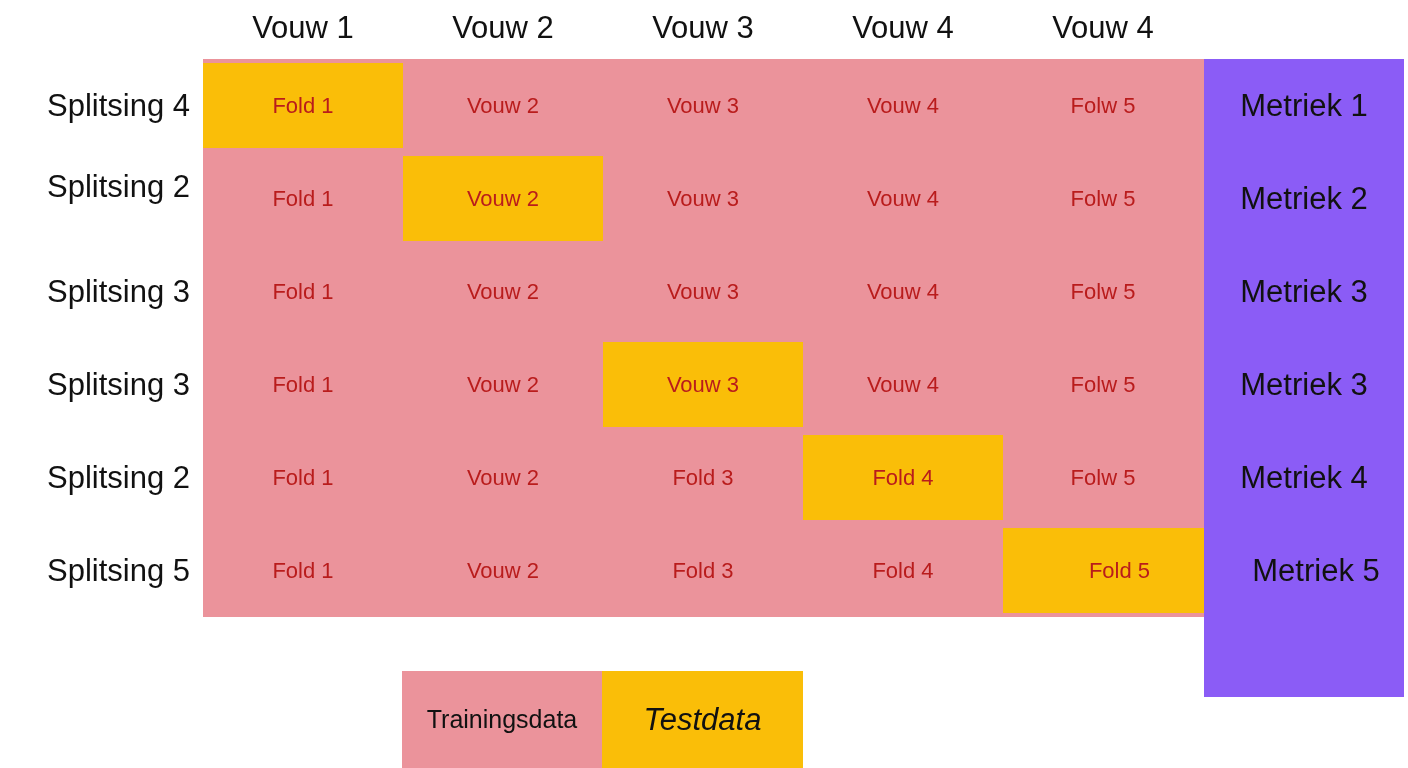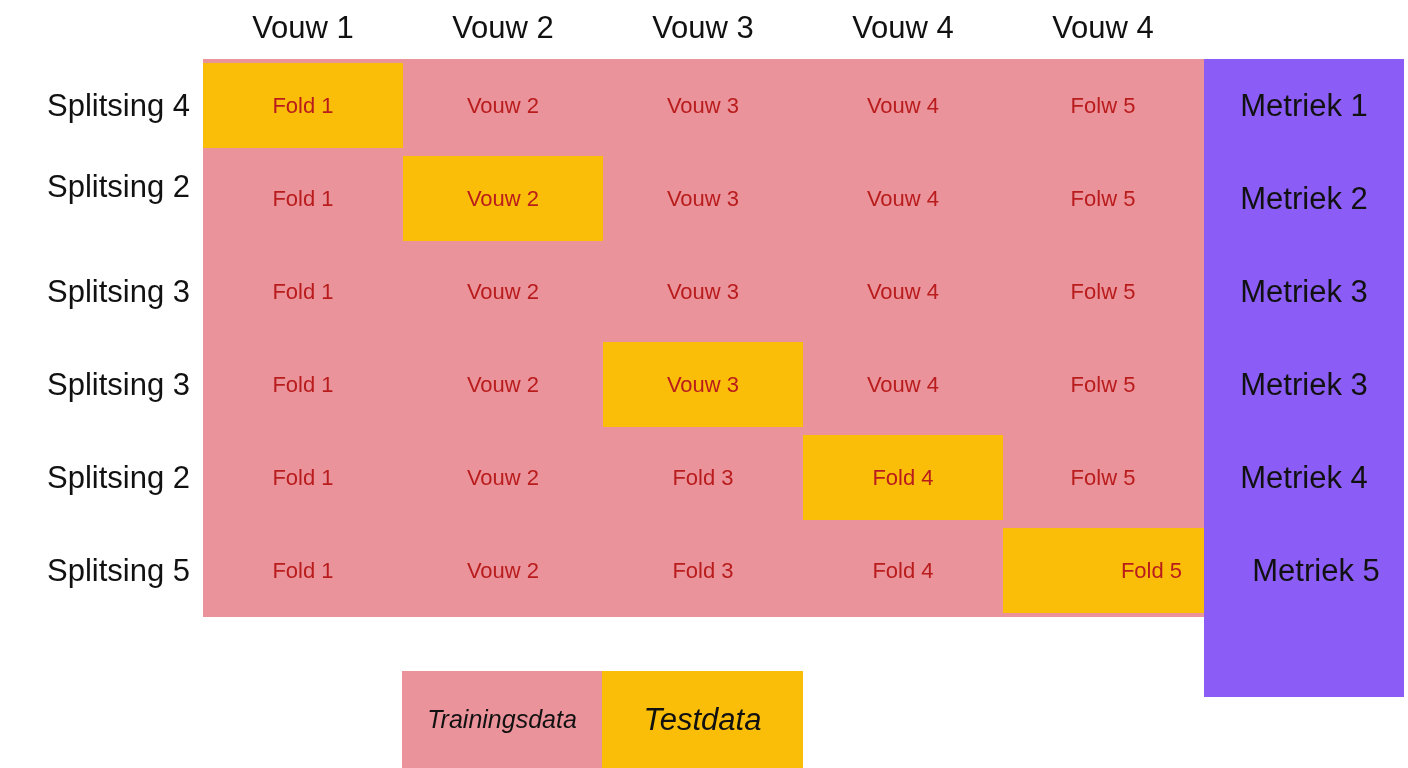--- a/index.html
+++ b/index.html
@@ -121,21 +121,20 @@
   .legend-train {
     width: 200px;
     height: 97px;
     background: #eb939b;
     display: flex;
     align-items: center;
     justify-content: center;
     font-size: 25px;
     color: #111111;
     white-space: nowrap;
-    font-style: italic;
   }
   .legend-test {
     width: 201px;
     height: 97px;
     background: #fabe08;
     display: flex;
     align-items: center;
     justify-content: center;
     font-size: 31px;
     color: #111111;
@@ -206,21 +205,21 @@
           <div class="cell" style="left: 400px; width: 200px;">Fold 3</div>
           <div class="cell test" style="left: 600px; width: 200px;">Fold 4</div>
           <div class="cell" style="left: 800px; width: 200px;">Folw 5</div>
         </div>
         <div class="row" style="top: 465px;">
           <div class="row-bg"></div>
           <div class="cell" style="left: 0px; width: 200px;">Fold 1</div>
           <div class="cell" style="left: 200px; width: 200px;">Vouw 2</div>
           <div class="cell" style="left: 400px; width: 200px;">Fold 3</div>
           <div class="cell" style="left: 600px; width: 200px;">Fold 4</div>
-          <div class="cell test" style="left: 800px; width: 233px; padding-left: 32px;">Fold 5</div>
+          <div class="cell test" style="left: 800px; width: 233px;">Fold 5</div>
         </div>
       </div>
     <div class="metric-col">
       <div id="metrics-host">
           <div class="metric-cell" style="top: 0px;">Metriek 1</div>
           <div class="metric-cell" style="top: 93px;">Metriek 2</div>
           <div class="metric-cell" style="top: 186px;">Metriek 3</div>
           <div class="metric-cell" style="top: 279px;">Metriek 3</div>
           <div class="metric-cell" style="top: 372px;">Metriek 4</div>
           <div class="metric-cell" style="top: 465px; padding-left: 12px;">Metriek 5</div>

